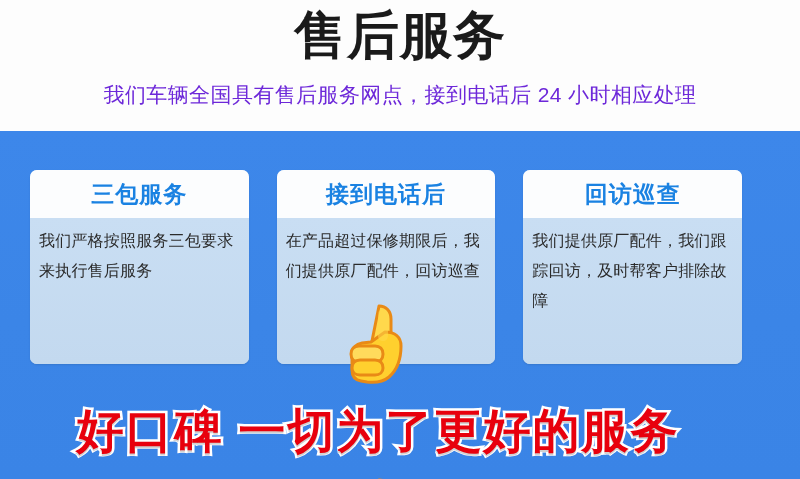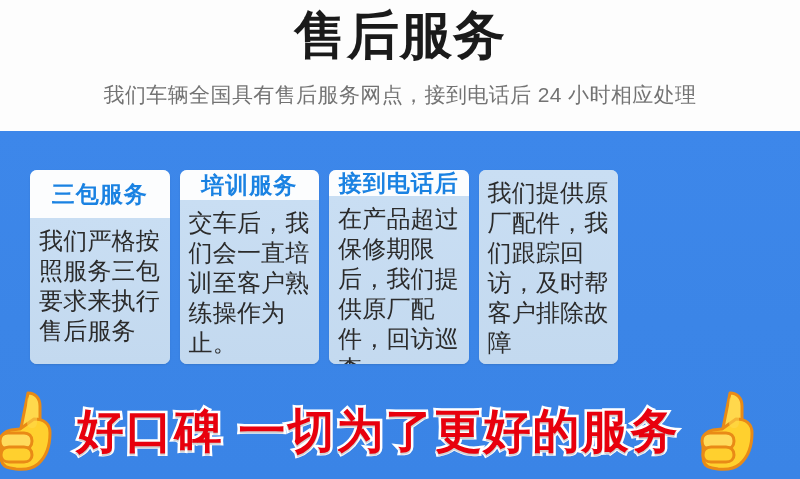--- a/index.html
+++ b/index.html
@@ -43,45 +43,45 @@
     letter-spacing: 1px;
     white-space: nowrap;
   }
   .header-subtitle {
     position: absolute;
     left: 0;
     top: 80px;
     width: 800px;
     font-size: 21px;
     line-height: 30px;
-    color: #737373;
+    color: #6d28d9;
     letter-spacing: 0.4px;
     white-space: nowrap;
   }
 
   
   .blue-body {
     position: absolute;
     left: 0;
     top: 131px;
     width: 800px;
     height: 348px;
     background: #3b86e8;
     background: linear-gradient(180deg, #3d87ea 0%, #3b85e7 55%, #3a84e6 100%);
   }
 
   
   .cards-row {
     position: absolute;
     left: 30px;
     top: 39px;          
-    width: 588px;
+    width: 712px;
     height: 194px;
     display: flex;
-    gap: 10px;
+    gap: 28px;
   }
   .card {
     flex: 1 1 0;
     display: flex;
     flex-direction: column;
     border-radius: 7px;
     overflow: hidden;
     background: #c8ddf2;
     box-shadow: 0 1px 2px rgba(0,0,0,0.10);
   }
@@ -101,38 +101,39 @@
     white-space: nowrap;
   }
   .card-body {
     flex: 1 1 auto;
     background: #c7dcf1;
     background: linear-gradient(180deg, #c9def3 0%, #c3d9ef 100%);
     padding: 8px 9px 6px 9px;
     box-sizing: border-box;
   }
   .card-text {
-    font-size: 24px;
+    font-size: 16px;
     line-height: 30px;
     color: #2b2b2b;
     letter-spacing: 0.2px;
     word-break: break-all;
   }
 
   
   .slogan-band {
     position: absolute;
     left: 0;
     top: 252px;        
     width: 756px;
     height: 96px;
     display: flex;
     align-items: center;
     justify-content: center;
     gap: 16px;
+    flex-direction: column;
   }
   .thumb {
     width: 66px;
     height: 84px;
     flex: 0 0 auto;
   }
   .slogan-text {
     font-size: 47px;
     font-weight: 700;
     line-height: 58px;
@@ -161,39 +162,34 @@
 
       <div class="card">
         <div class="card-head">
           <div class="card-title">三包服务</div>
         </div>
         <div class="card-body">
           <div class="card-text">我们严格按照服务三包要求来执行售后服务</div>
         </div>
       </div>
 
-      <div class="card">
-        <div class="card-head">
-          <div class="card-title">培训服务</div>
-        </div>
-        <div class="card-body">
-          <div class="card-text">交车后，我们会一直培训至客户熟练操作为止。</div>
-        </div>
-      </div>
 
       <div class="card">
         <div class="card-head">
           <div class="card-title">接到电话后</div>
         </div>
         <div class="card-body">
           <div class="card-text">在产品超过保修期限后，我们提供原厂配件，回访巡查</div>
         </div>
       </div>
 
       <div class="card">
+        <div class="card-head">
+          <div class="card-title">回访巡查</div>
+        </div>
         <div class="card-body">
           <div class="card-text">我们提供原厂配件，我们跟踪回访，及时帮客户排除故障</div>
         </div>
       </div>
 
     </div>
 
     <div class="slogan-band">
 
       <span class="thumb">

